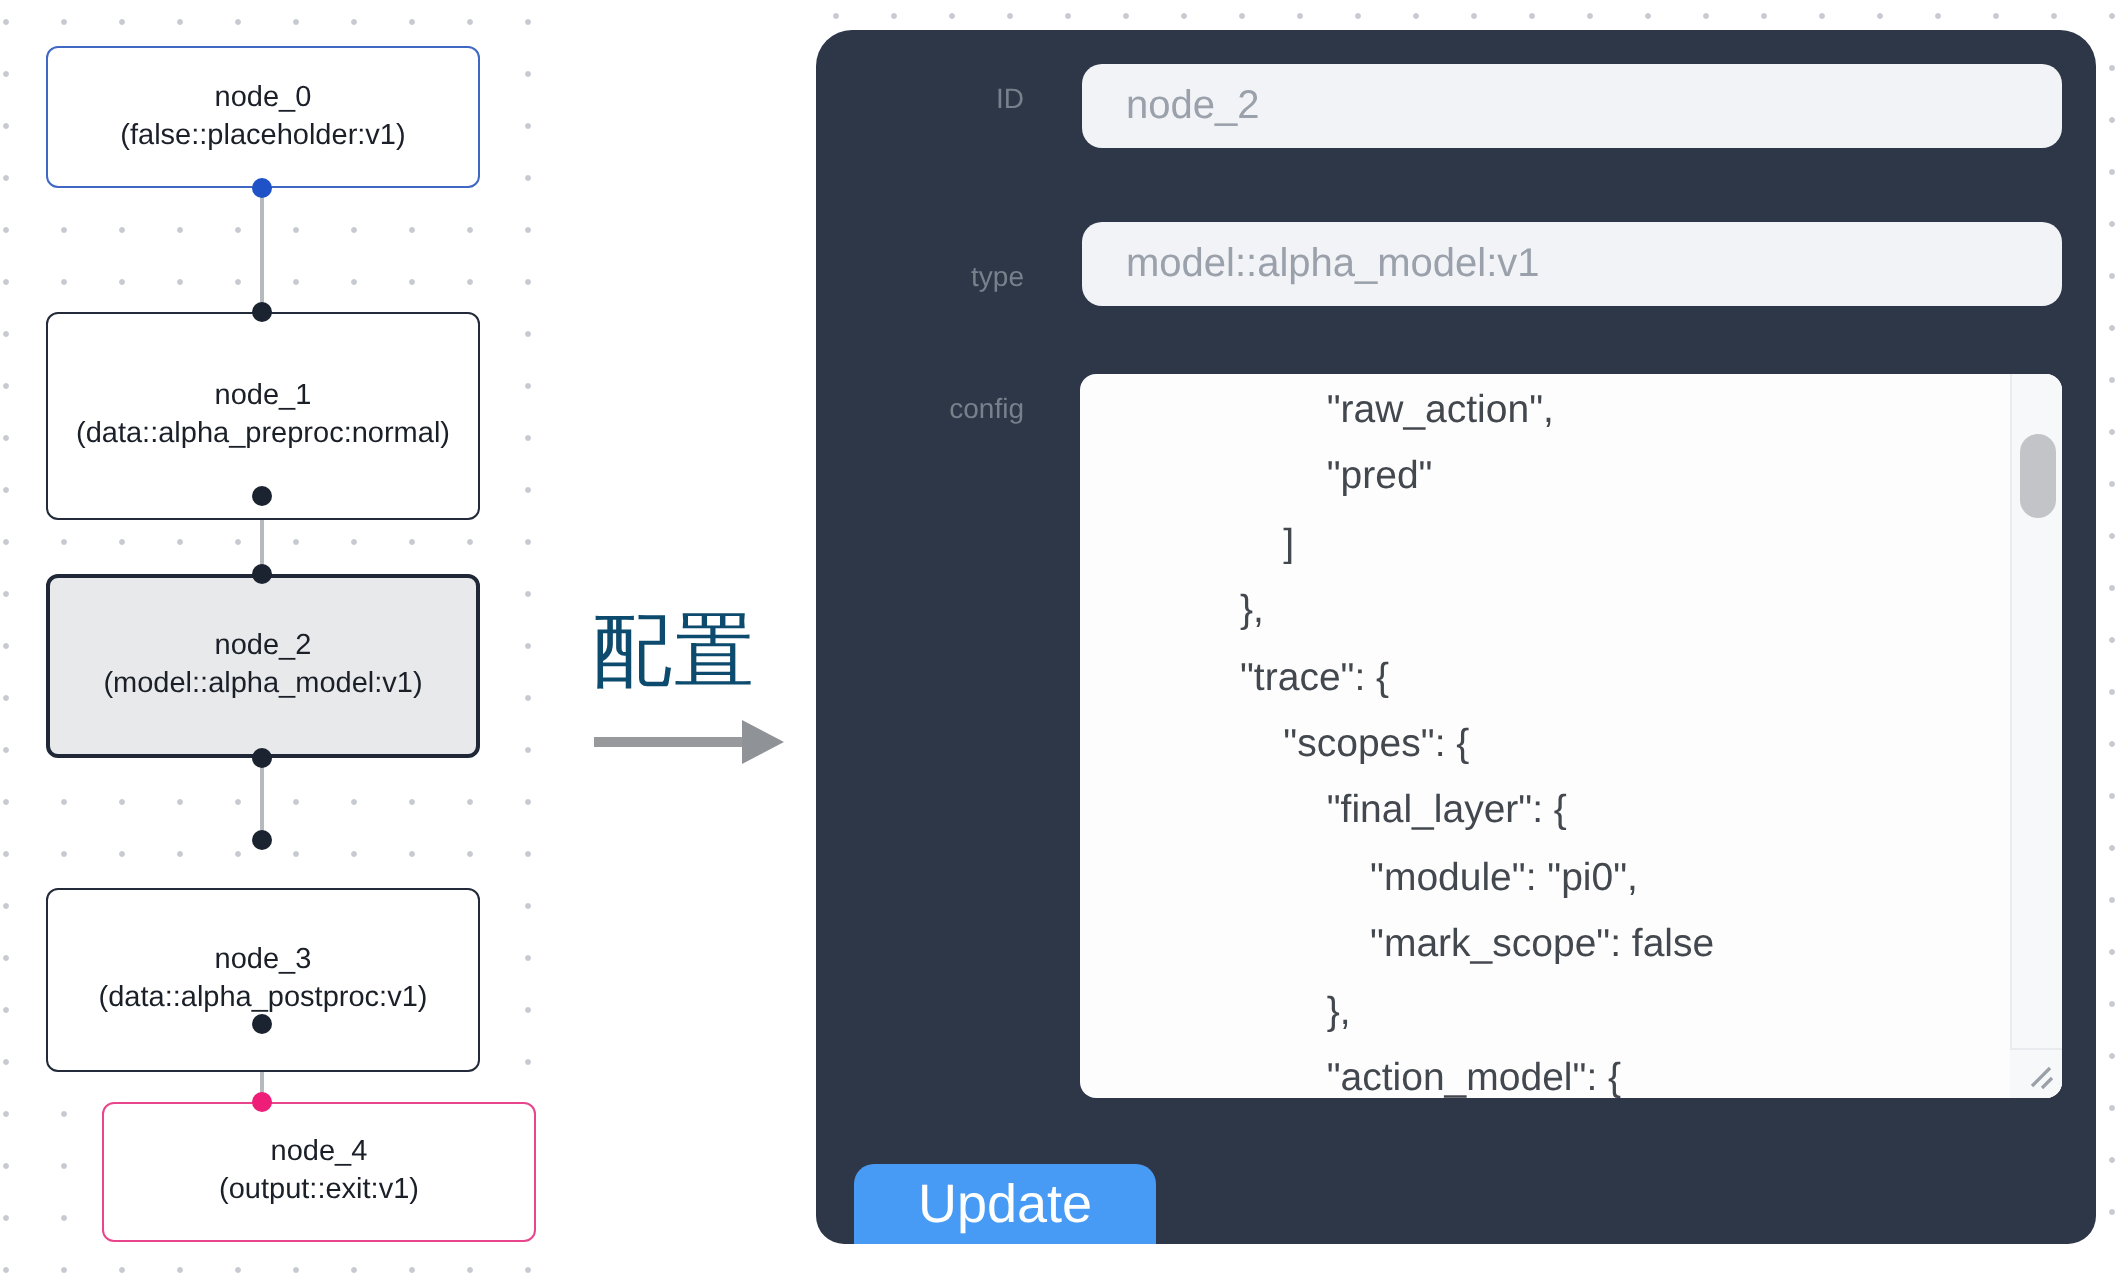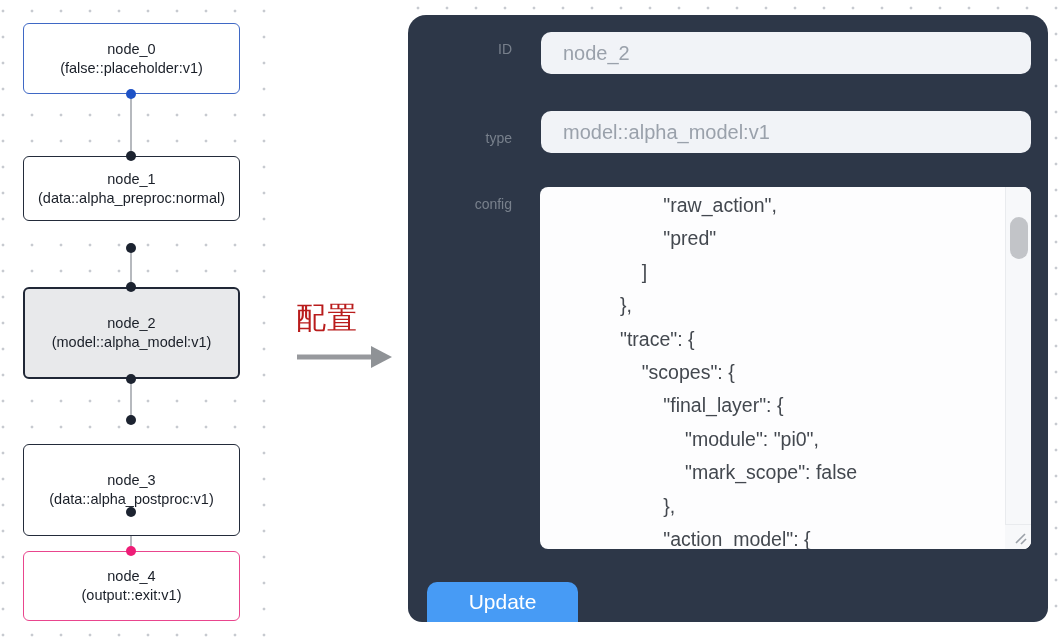--- a/index.html
+++ b/index.html
@@ -20,21 +20,21 @@
   .node-output { border-color: #e9458d; }
   .node-selected { background: #e8e9eb; border-width: 2.2px; border-color: #202736; }
   .edge { position: absolute; left: 130.2px; width: 1.6px; background: #b6b9be; }
   .port { position: absolute; width: 10px; height: 10px; border-radius: 50%;
     transform: translate(-50%, -50%); background: #1c2330; cursor: crosshair; }
   .port-input  { background: #1e52c6; }
   .port-output { background: #ee1d77; }
 
   
   .annotation { position: absolute; left: 293px; top: 298px; width: 104px; }
-  .annotation-label { font-size: 30px; color: #b91c1c; letter-spacing: 1px; padding-left: 3px; }
+  .annotation-label { font-size: 40px; color: #0c4a6e; letter-spacing: 1px; padding-left: 3px; }
   .annotation-arrow { display: block; margin-top: 4px; }
 
   
   .right-canvas { position: absolute; left: 392px; top: 0; width: 670px; height: 622px;
     background-image: radial-gradient(circle at 2px 2px, #c7cad0 1.2px, transparent 1.7px);
     background-size: 29px 26px; background-position: 24px 6px; }
 
   
   .panel { position: absolute; left: 408px; top: 15px; width: 640px; height: 607px;
     background: #2d3748; border-radius: 18px 18px 14px 14px; }
@@ -57,52 +57,52 @@
   .scroll-strip { position: absolute; right: 0; top: 0; bottom: 0; width: 26px;
     background: #f7f8fa; border-left: 1px solid #e9ebee; }
   .scroll-corner { position: absolute; right: 0; bottom: 0; width: 26px; height: 25px;
     border-top: 1px solid #e9ebee; background: #f7f8fa; }
   .scroll-thumb { position: absolute; right: 3.5px; top: 30px; width: 18px; height: 42px;
     background: #c2c4c8; border-radius: 9px; cursor: pointer; }
   .resize-handle { position: absolute; right: 3px; bottom: 3px; cursor: nwse-resize; }
 
   .update-button { position: absolute; left: 19px; top: 567px; width: 151px; height: 40px;
     background: #479bf5; border: none; border-radius: 10px 10px 0 0; color: #ffffff;
-    font-size: 21px; font-weight: 500; font-family: inherit; cursor: pointer;
+    font-size: 27px; font-weight: 500; font-family: inherit; cursor: pointer;
     text-align: center; line-height: 38px; }
 </style>
 </head>
 <body>
 
 <div class="stage">
 
   <div class="left-canvas">
 
     <div class="edge" style="top:94px;height:62px;"></div>
     <div class="edge" style="top:248px;height:39px;"></div>
     <div class="edge" style="top:379px;height:41px;"></div>
     <div class="edge" style="top:512px;height:39px;"></div>
 
     <div class="node node-input" style="top:23px;height:71px;">
       <div>node_0</div>
       <div class="node-type">(false::placeholder:v1)</div>
     </div>
-    <div class="node" style="top:156px;height:65px;">
+    <div class="node" style="top:156px;height:104px;">
       <div>node_1</div>
       <div class="node-type">(data::alpha_preproc:normal)</div>
     </div>
     <div class="node node-selected" style="top:287px;height:92px;">
       <div>node_2</div>
       <div class="node-type">(model::alpha_model:v1)</div>
     </div>
     <div class="node" style="top:420px;height:92px;margin-top:24px;">
       <div>node_3</div>
       <div class="node-type">(data::alpha_postproc:v1)</div>
     </div>
-    <div class="node node-output" style="top:551px;height:70px;">
+    <div class="node node-output" style="top:551px;height:70px;margin-left:28px;">
       <div>node_4</div>
       <div class="node-type">(output::exit:v1)</div>
     </div>
 
     <div class="port port-input" style="left:131px;top:94px;"></div>
     <div class="port" style="left:131px;top:156px;"></div>
     <div class="port" style="left:131px;top:248px;"></div>
     <div class="port" style="left:131px;top:287px;"></div>
     <div class="port" style="left:131px;top:379px;"></div>
     <div class="port" style="left:131px;top:420px;"></div>

